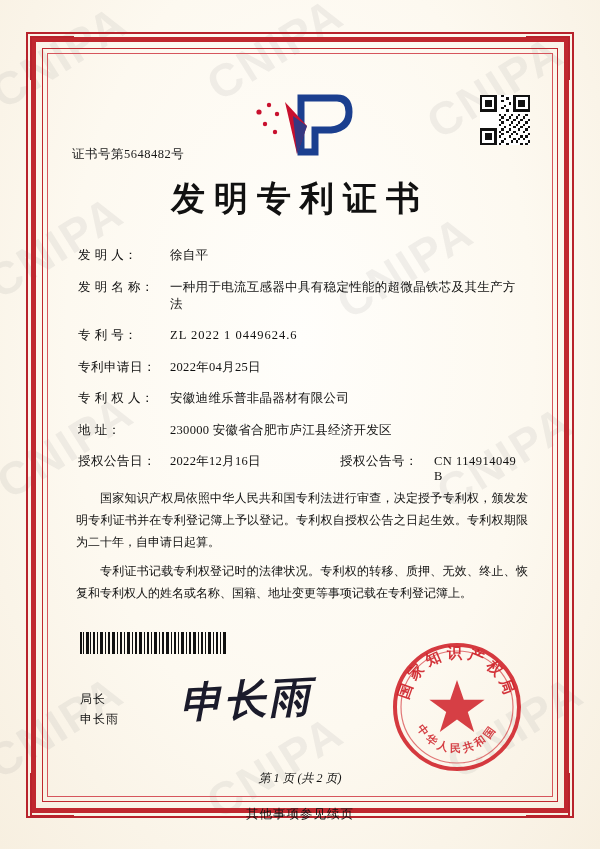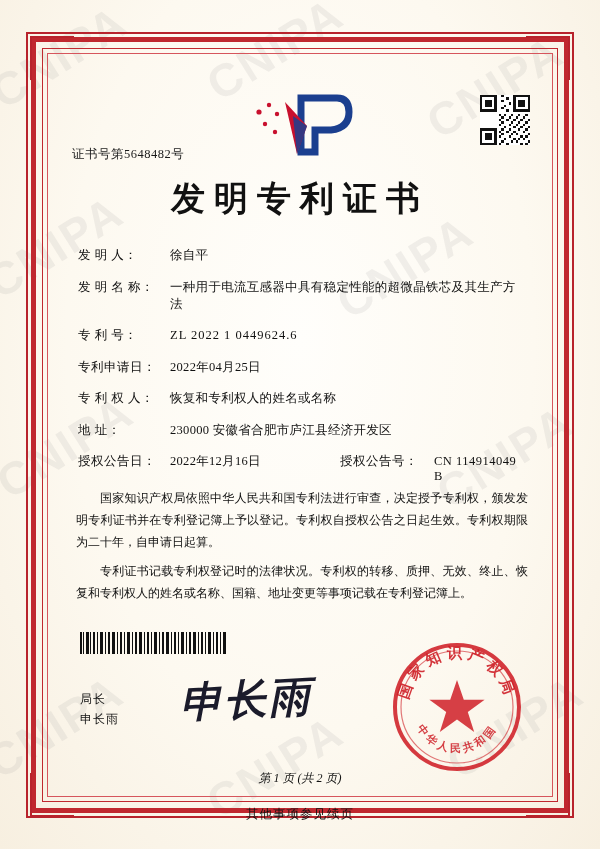--- a/index.html
+++ b/index.html
@@ -356,21 +356,21 @@
       <div class="val mono">ZL 2022 1 0449624.6</div>
     </div>
 
     <div class="row">
       <div class="lbl">专利申请日：</div>
       <div class="val">2022年04月25日</div>
     </div>
 
     <div class="row">
       <div class="lbl">专 利 权 人：</div>
-      <div class="val">恢复和专利权人的姓名或名称</div>
+      <div class="val">安徽迪维乐普非晶器材有限公司</div>
     </div>
 
     <div class="row">
       <div class="lbl">地 址：</div>
       <div class="val">230000 安徽省合肥市庐江县经济开发区</div>
     </div>
 
     <div class="row dual">
       <div class="lbl">授权公告日：</div>
       <div class="val">2022年12月16日</div>

